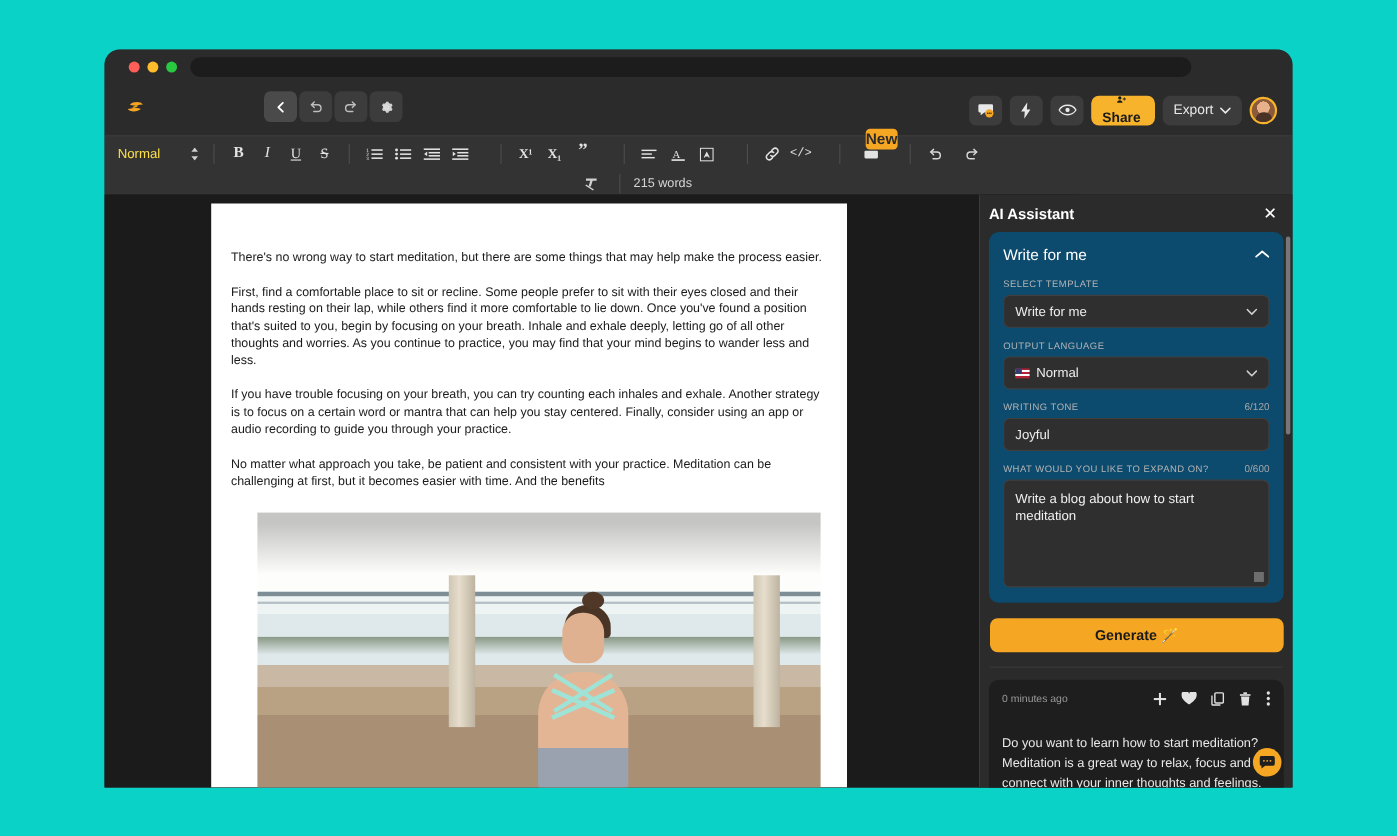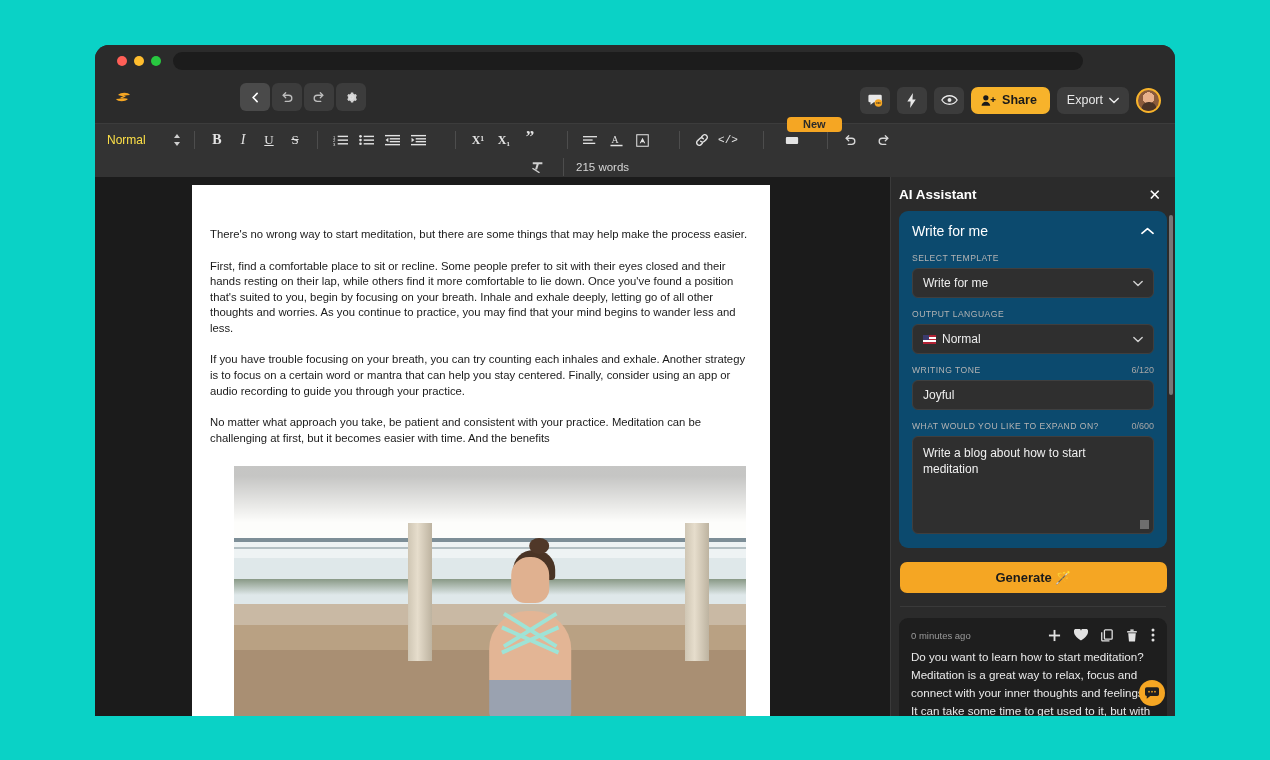--- a/index.html
+++ b/index.html
@@ -44,21 +44,21 @@
 
   .hright { position: absolute; right: 0; top: 0; height: 46px; display: flex; align-items: center; gap: 7px; padding-right: 14px; }
   .icon-btn {
     width: 30px; height: 27px; background: #3c3c3c; border-radius: 6px; border: none;
     display: flex; align-items: center; justify-content: center; cursor: pointer; color: #e8e8e8;
     position: relative;
   }
   .share-btn {
     height: 27px; padding: 0 13px 0 10px; background: #f7b32b; color: #1a1a1a;
     border: none; border-radius: 7px; font-size: 12.5px; font-weight: bold;
-    display: flex; align-items: center; gap: 6px; cursor: pointer;
+    display: flex; align-items: center; gap: 6px; cursor: pointer; flex-direction: column;
   }
   .export-btn {
     height: 27px; padding: 0 10px; background: #3c3c3c; color: #e8e8e8;
     border: none; border-radius: 7px; font-size: 12.5px;
     display: flex; align-items: center; gap: 6px; cursor: pointer;
   }
   .avatar {
     width: 25px; height: 25px; border-radius: 50%;
     background: radial-gradient(circle at 50% 38%, #e8b08a 0 34%, #8a5a3b 35% 100%);
     border: 2px solid #f7b32b; cursor: pointer; overflow: hidden; position: relative;
@@ -84,21 +84,21 @@
     width: 26px; height: 24px; display: flex; align-items: center; justify-content: center;
     color: #e3e3e3; cursor: pointer; border-radius: 4px; position: relative;
   }
   .trow2 {
     position: absolute; left: 0; top: 32px; right: 0; height: 22px;
     display: flex; align-items: center; padding-left: 430px; gap: 0;
   }
   .wordcount { color: #d6d6d6; font-size: 11.5px; }
   .newbadge {
     position: absolute; top: -11px; left: 8px; background: #f5a623; color: #2b2b2b;
-    font-size: 11px; font-weight: bold; padding: 1px 16px; border-radius: 4px; line-height: 1.2;
+    font-size: 14px; font-weight: bold; padding: 1px 0; border-radius: 4px; line-height: 1.2;
   }
 
   
   .body-area { position: relative; height: 539px; background: #1b1b1b; }
 
   
   .doc-wrap {
     position: absolute; left: 0; top: 0; width: 775px; height: 539px;
     background: #1b1b1b; overflow: hidden;
   }
@@ -224,21 +224,21 @@
   .generate {
     margin: 14px 9px 0; height: 31px; background: #f5a623; border: none; border-radius: 7px;
     color: #1a1a1a; font-size: 13px; font-weight: bold; width: 267px;
     display: flex; align-items: center; justify-content: center; gap: 6px; cursor: pointer;
   }
   .divider { margin: 13px 9px 0; height: 1px; background: #3a3a3a; }
   .result {
     margin: 11px 8px 0; background: #1e1e1e; border-radius: 9px; padding: 10px 12px 0;
     height: 168px; overflow: hidden;
   }
-  .result-head { display: flex; align-items: center; justify-content: space-between; margin-bottom: 6px; }
+  .result-head { display: flex; align-items: center; justify-content: space-between; margin-bottom: 25px; }
   .result-time { color: #9a9a9a; font-size: 9.5px; }
   .result-actions { display: flex; align-items: center; gap: 13px; color: #e2e2e2; }
   .result-actions span { cursor: pointer; display: flex; }
   .result-body { color: #eaeaea; font-size: 11.6px; line-height: 1.56; }
 
   .panel-scroll {
     position: absolute; right: 2px; top: 38px; width: 4px; height: 480px;
   }
   .panel-thumb {
     position: absolute; top: 0; width: 4px; height: 180px; background: #777; border-radius: 2px; cursor: pointer;

